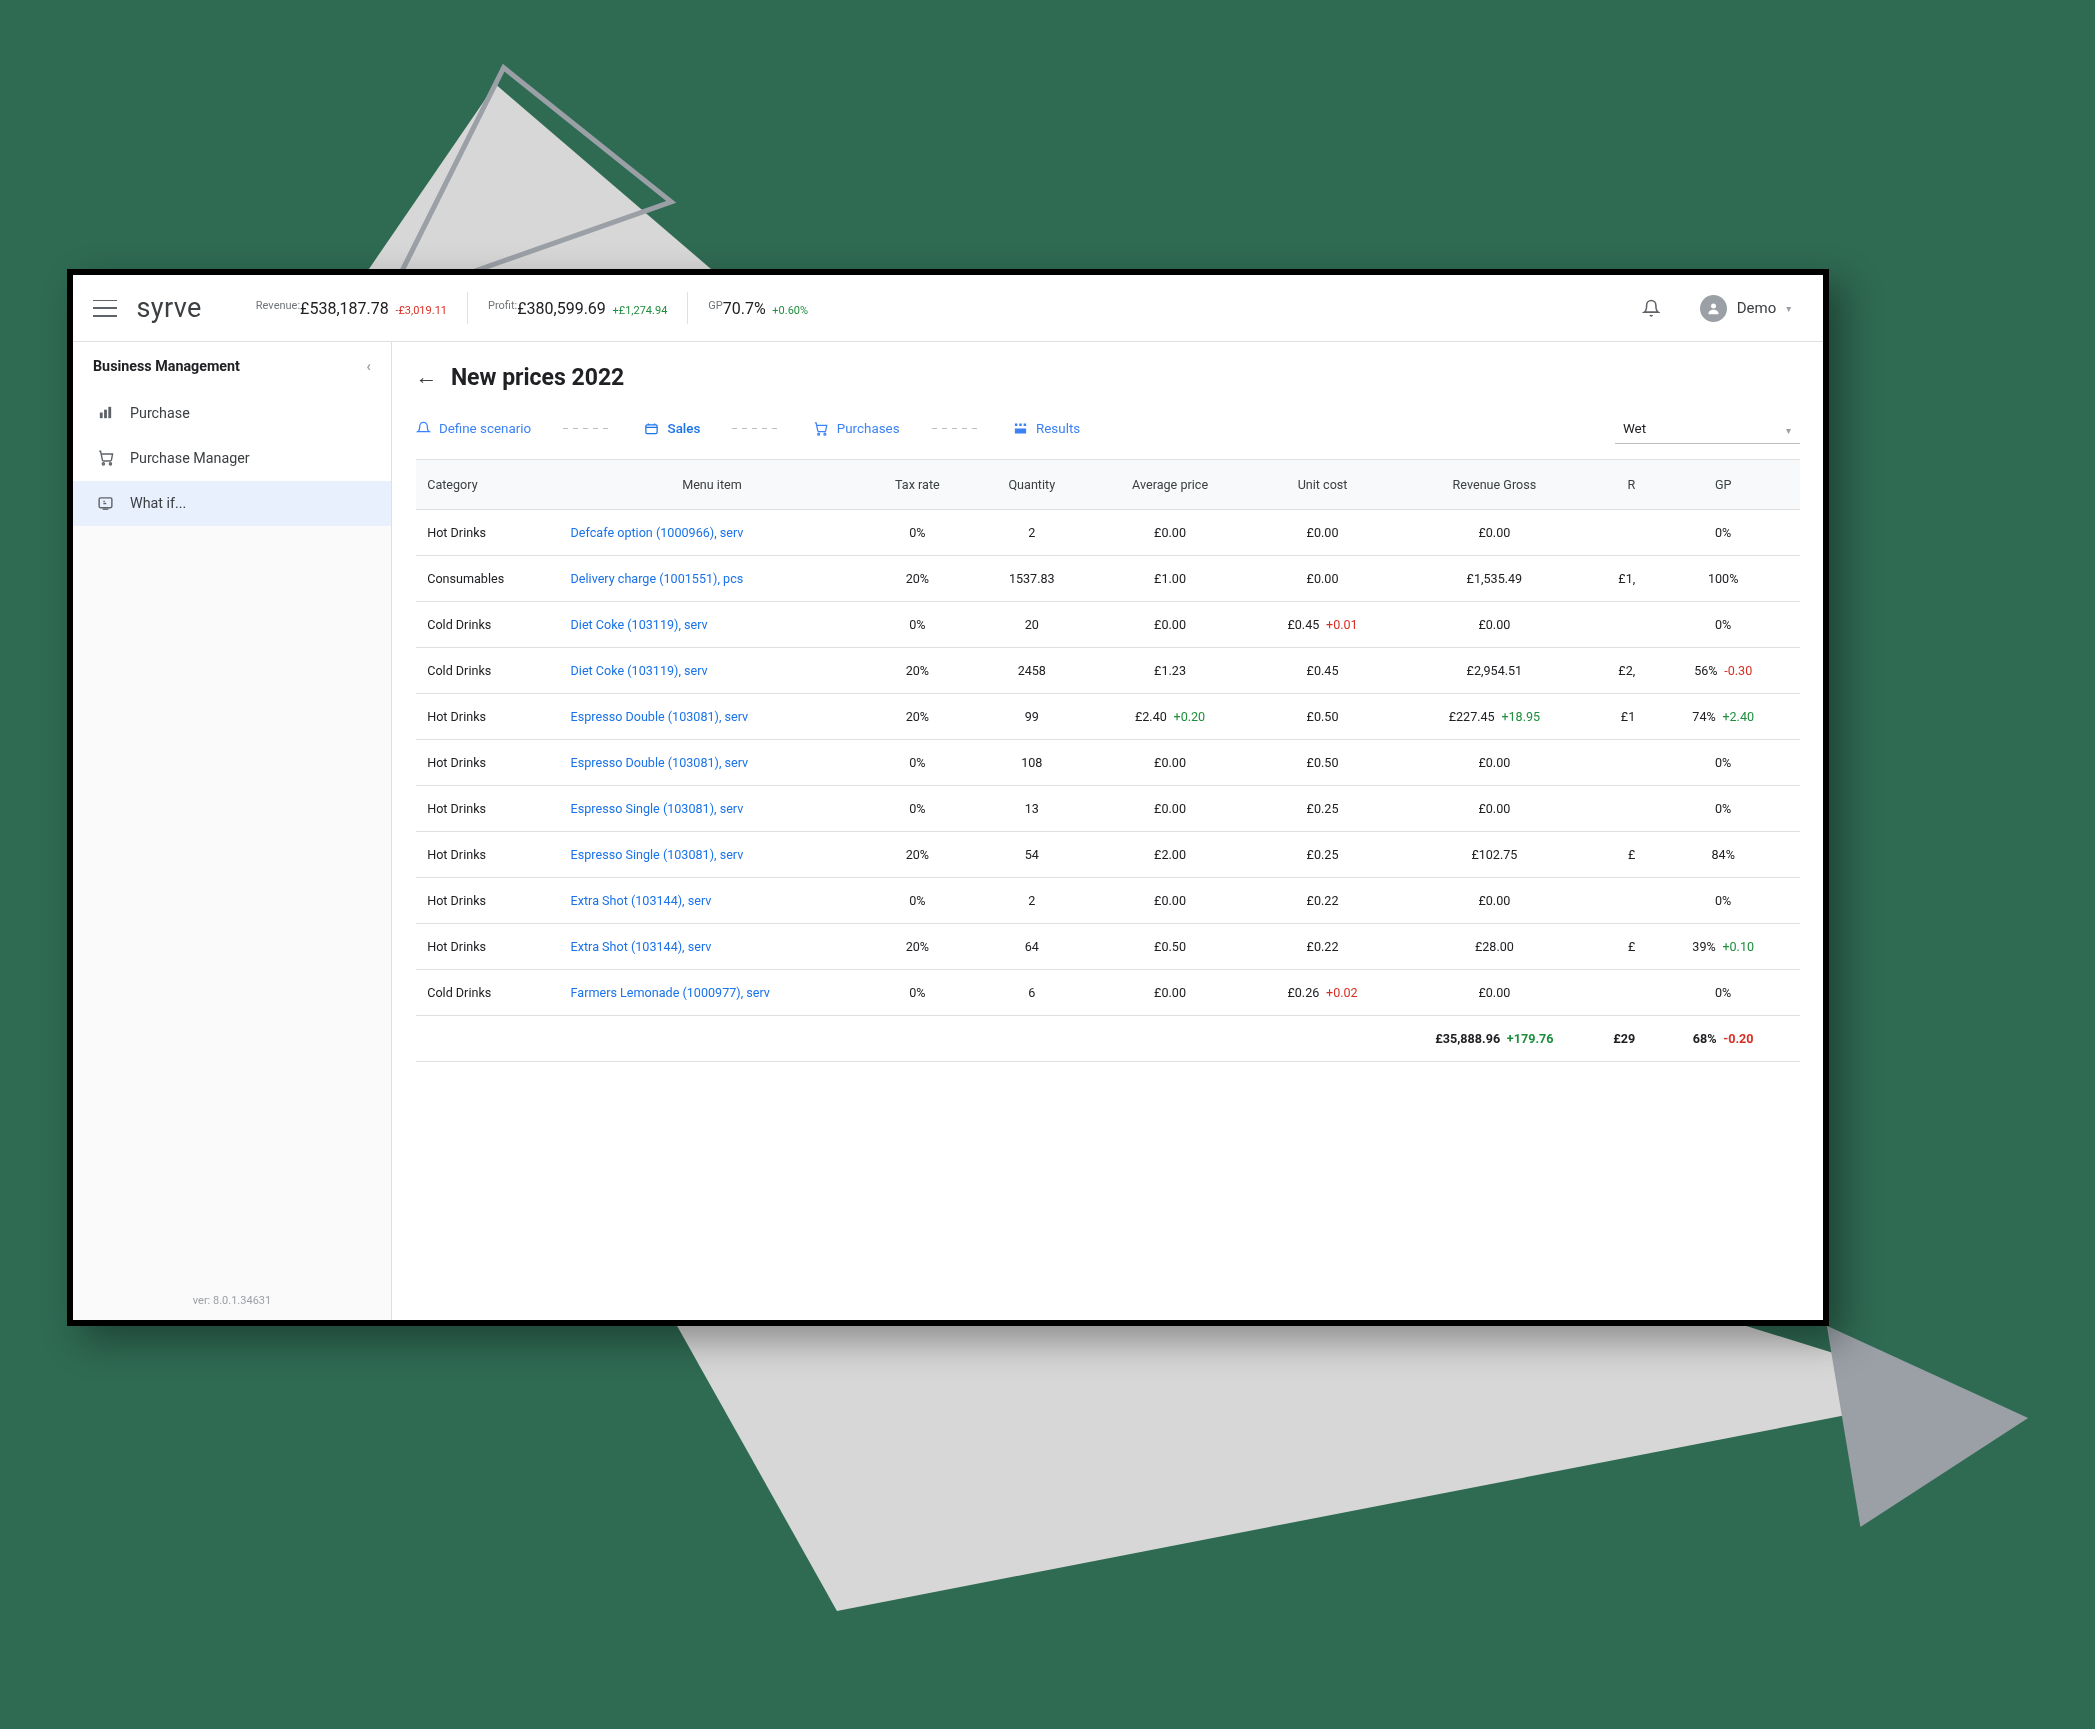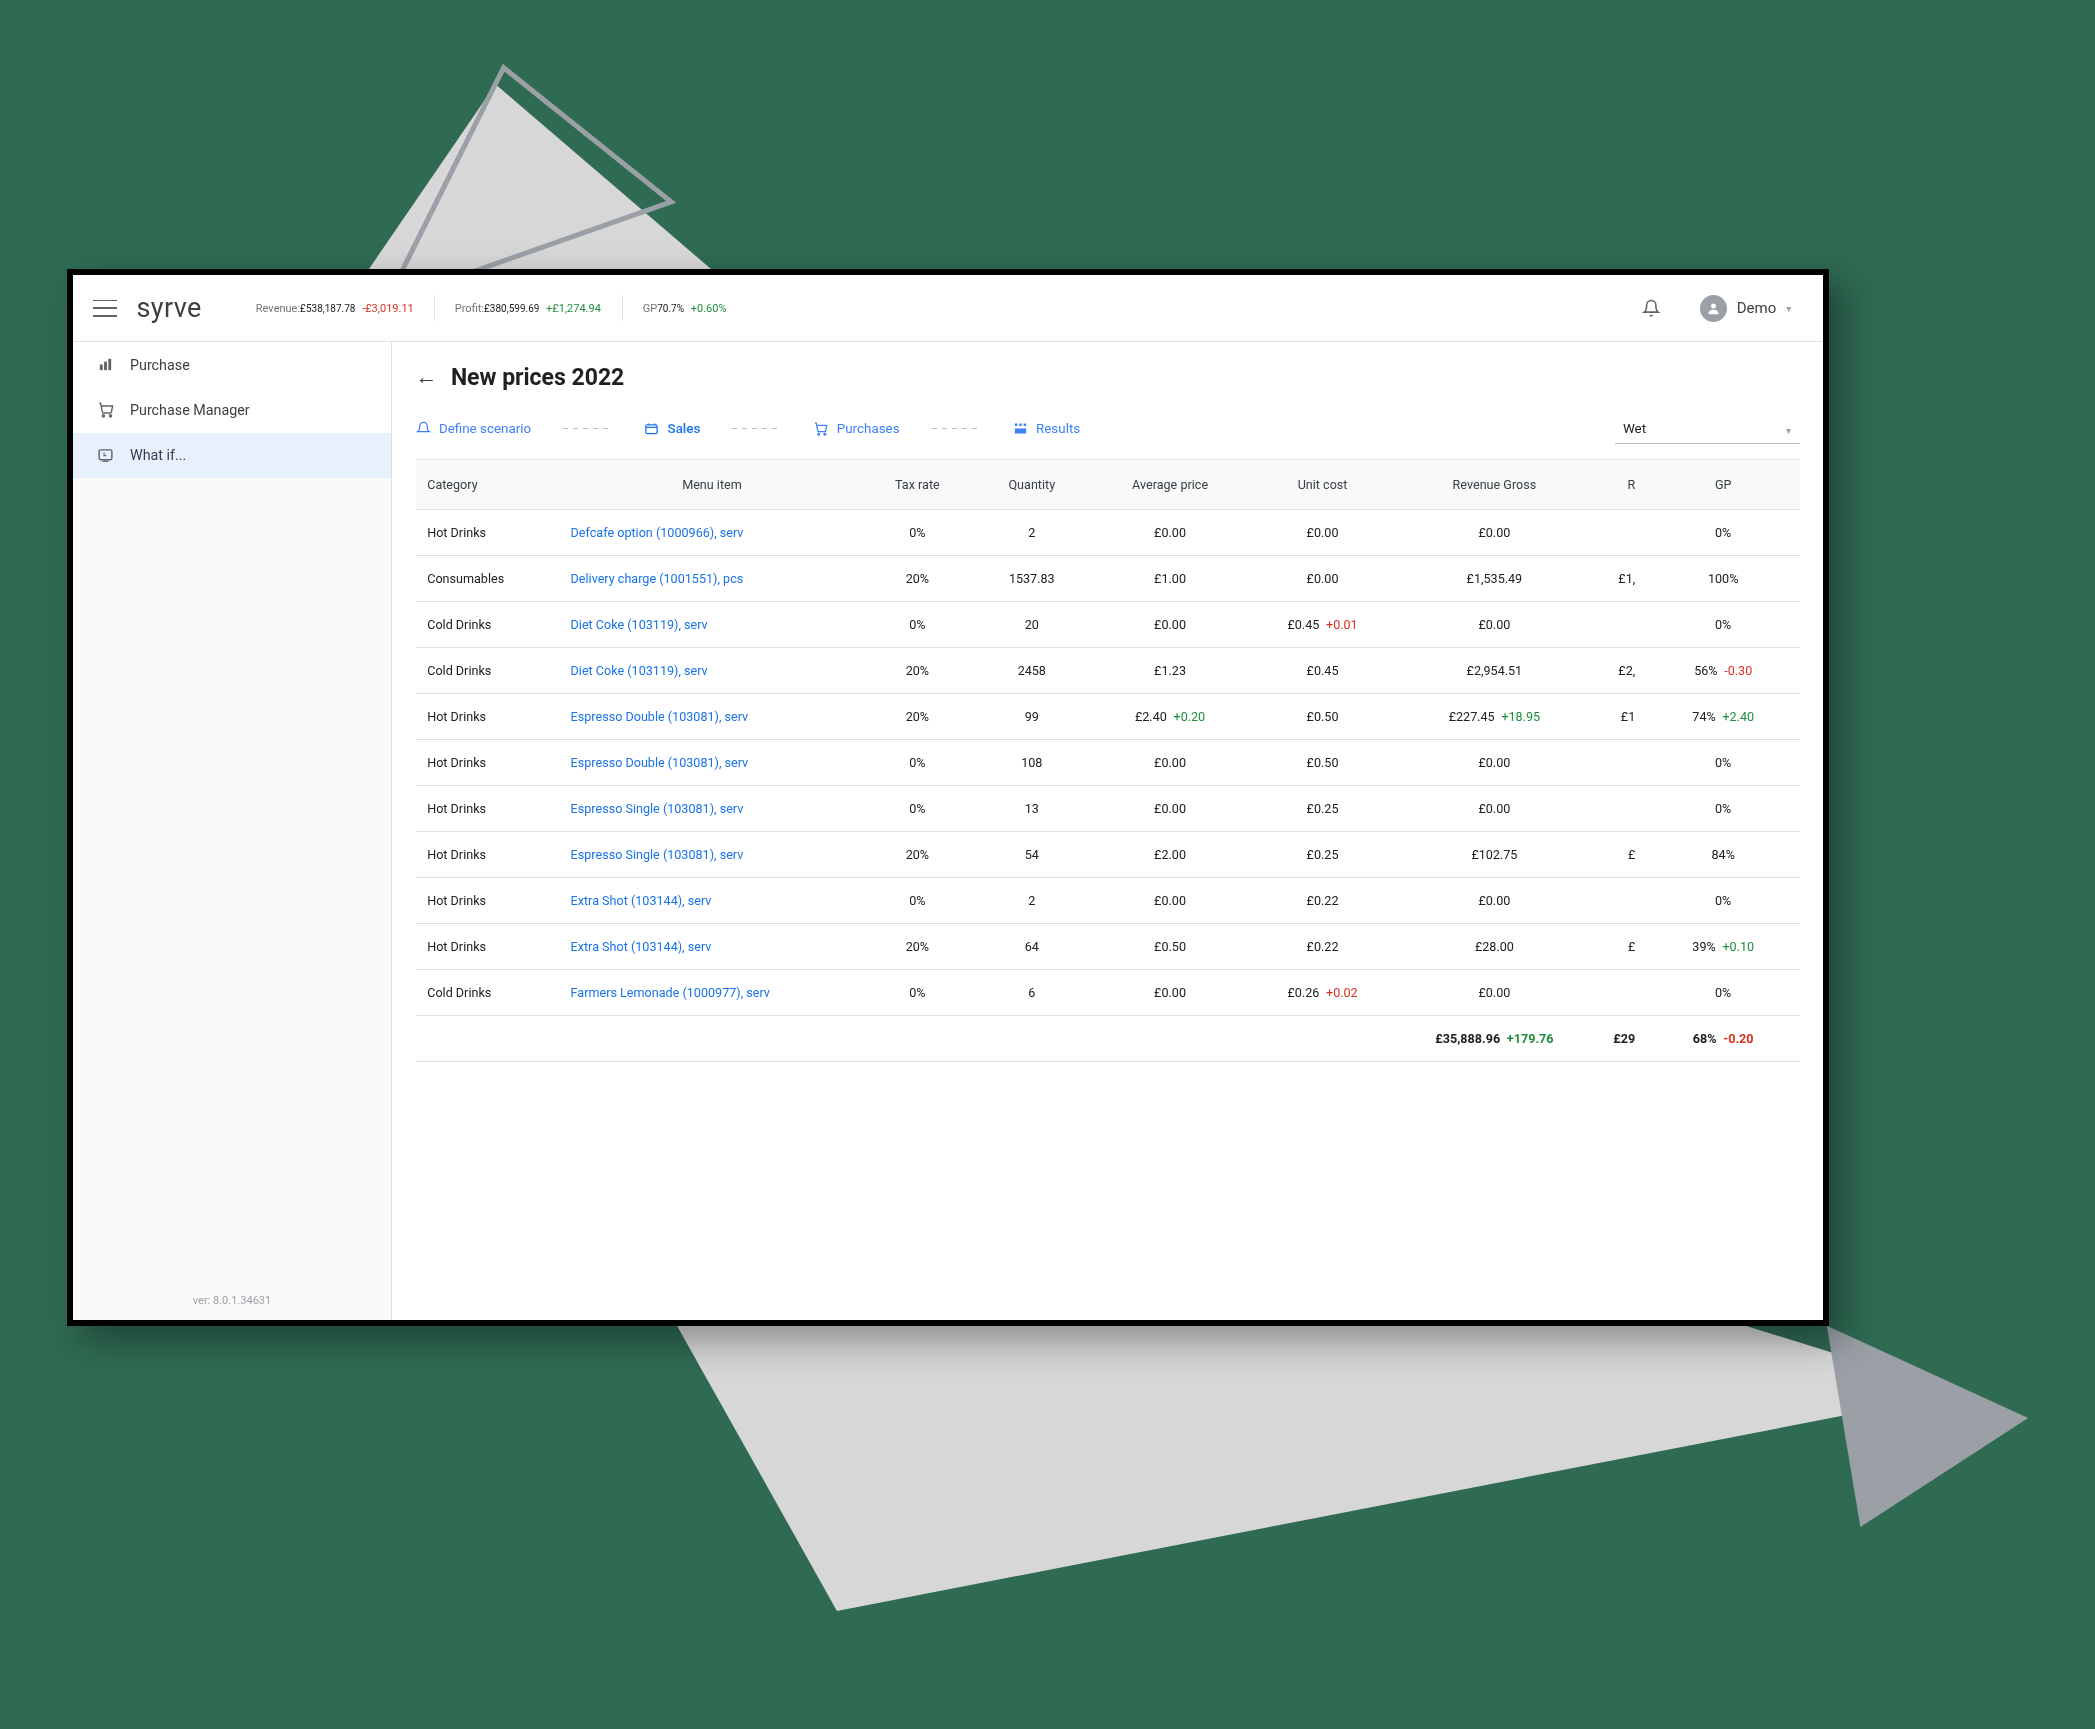--- a/index.html
+++ b/index.html
@@ -93,21 +93,21 @@
     min-width: 168px;
   }
   .kpi:last-child { border-right: none; }
   .kpi .label {
     font-size: 11px; color: var(--text-light-muted);
   }
   .kpi .value-row {
     display: flex; align-items: baseline; gap: 6.7px;
   }
   .kpi .value {
-    font-size: 10px; color: var(--text-dark); text-align: right;
+    font-size: 16px; color: var(--text-dark); text-align: right;
   }
   .kpi .delta {
     font-size: 11px;
   }
   .delta.pos { color: var(--pos-green); }
   .delta.neg { color: var(--neg-red); }
   .topbar-spacer { flex: 1; }
   .bell-btn {
     width: 34px; height: 34px; display: flex; align-items: center; justify-content: center;
     cursor: pointer; color: #5f6368;
@@ -317,20 +317,24 @@
             </svg>
         </span>
         <span>Demo</span>
         <span class="chev">▾</span>
       </div>
     </div>
 
     <div class="app-body">
 
       <div class="sidebar">
+        <div class="sidebar-header">
+          <span>Business Management</span>
+          <span class="sidebar-collapse">‹</span>
+        </div>
         <div id="sidebar-items">
             <div class="sidebar-item">
               <span class="sidebar-icon">
                 <svg width="17" height="17" viewBox="0 0 24 24" fill="currentColor">
                   <rect x="4" y="12" width="4" height="8"></rect>
                   <rect x="10" y="8" width="4" height="12"></rect>
                   <rect x="16" y="4" width="4" height="16"></rect>
                 </svg>
               </span>
               <span>Purchase</span>

